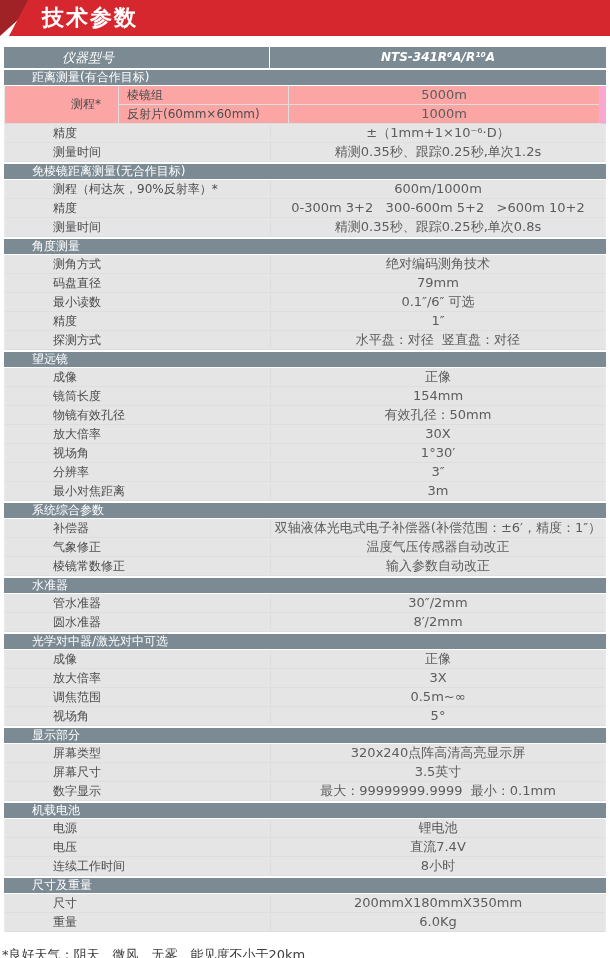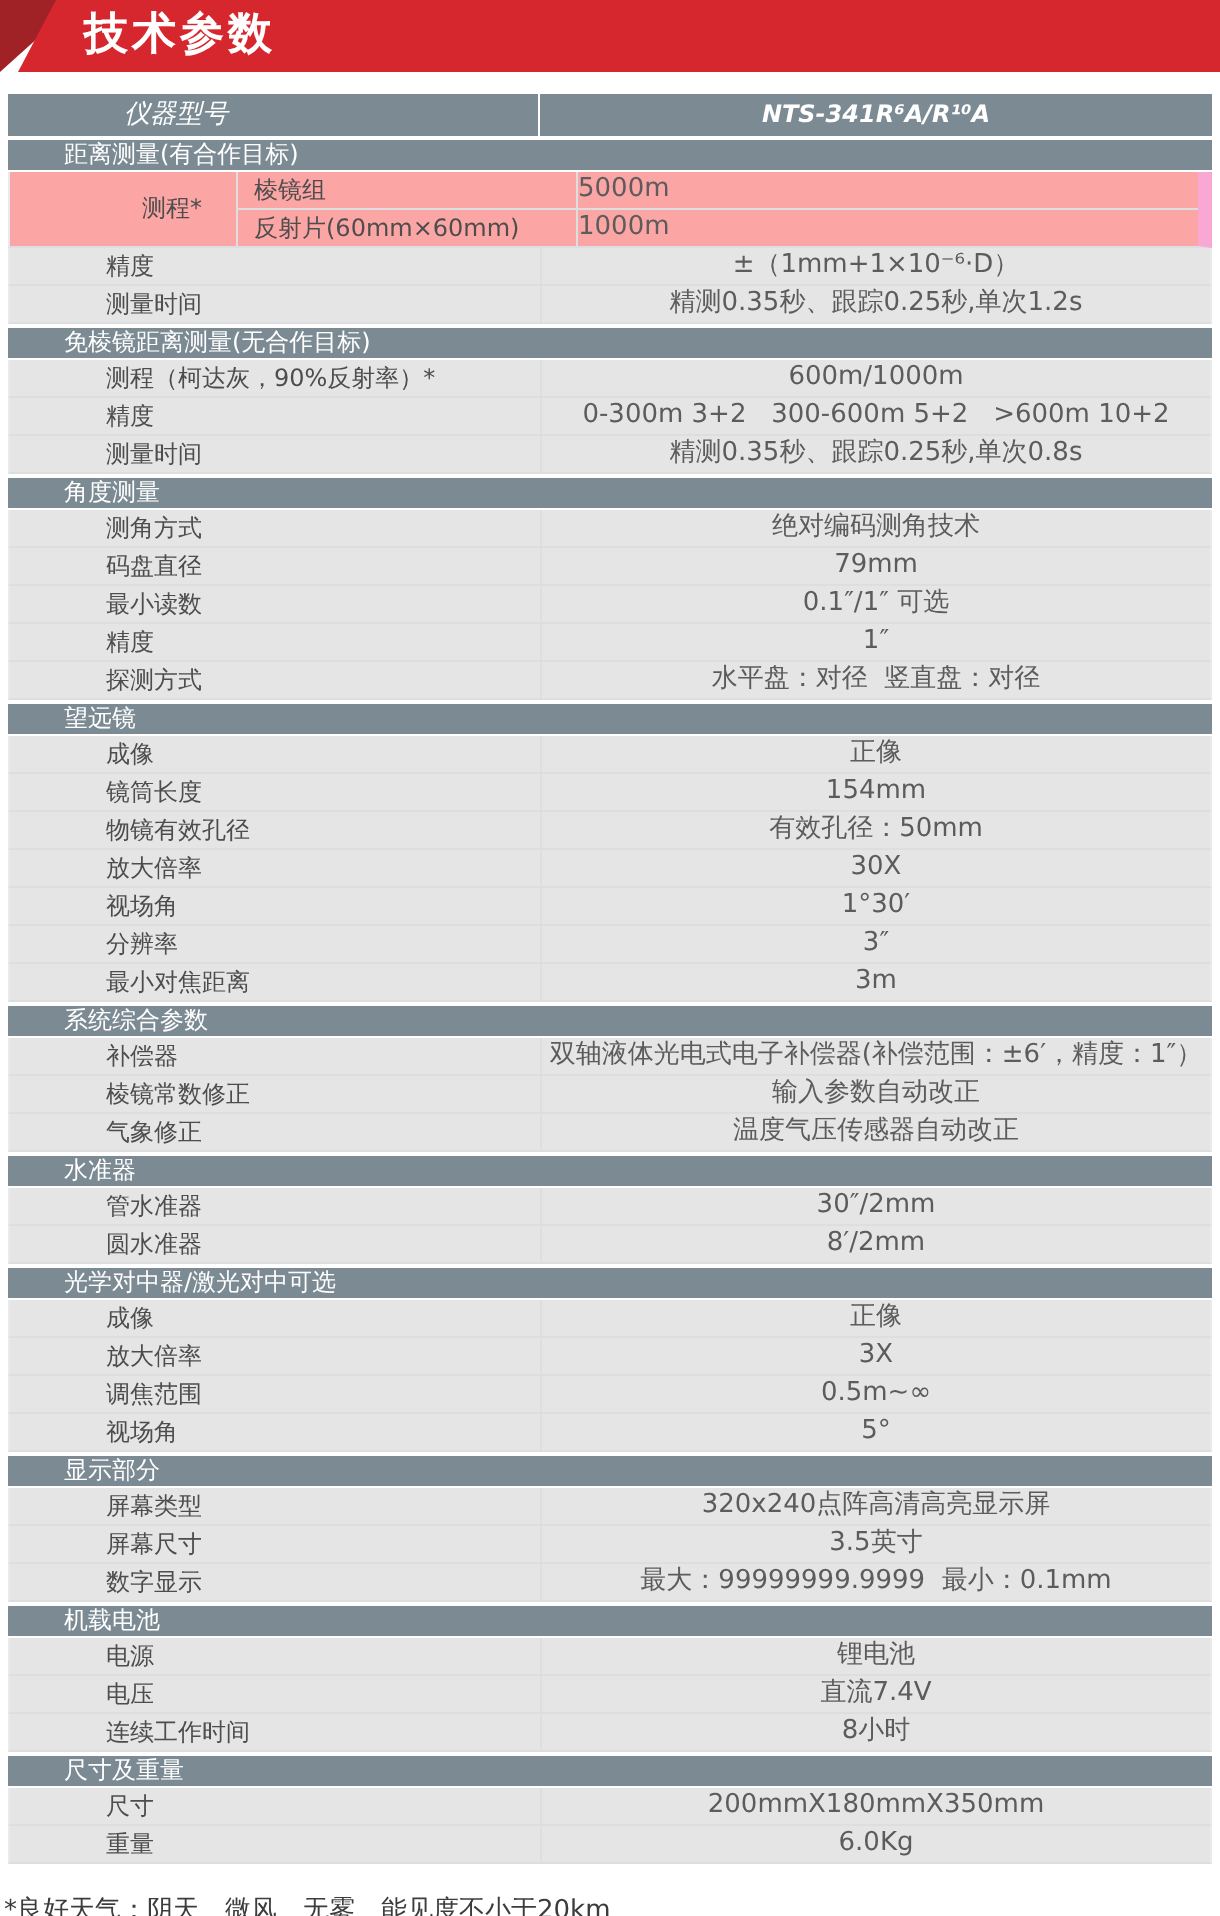--- a/index.html
+++ b/index.html
@@ -32,21 +32,21 @@
   
   .group{display:flex;border-bottom:1px solid #DCDEDF;border-left:1px solid #E8EAEB;
     border-right:7px solid #f9a8d4;background:#fca5a5;padding-left:18px;}
   .g-label{width:96px;box-sizing:border-box;padding-left:48px;border-right:1px solid #DCDEDF;
     display:flex;align-items:center;font-size:12px;color:#4D4D4D;white-space:nowrap;}
   .g-right{flex:1;}
   .g-row{display:flex;height:18px;line-height:18px;}
   .g-row.first{border-bottom:1px solid #DCDEDF;}
   .g-sub{width:170px;box-sizing:border-box;padding-left:8px;font-size:12px;color:#4D4D4D;
     border-right:1px solid #DCDEDF;white-space:nowrap;}
-  .g-val{flex:1;font-size:13px;color:#5C5C5C;}
+  .g-val{flex:1;text-align:center;font-size:13px;color:#5C5C5C;}
   
   .footnote{margin:14px 0 0 2px;font-size:13px;color:#3C3C3C;}
 </style>
 </head>
 <body>
 
 <div class="banner">
   <div class="banner-dark"></div>
   <div class="banner-main"></div>
   <div class="banner-title">技术参数</div>
@@ -102,21 +102,21 @@
   <div class="row">
     <div class="c-label">测角方式</div>
     <div class="c-value">绝对编码测角技术</div>
   </div>
   <div class="row">
     <div class="c-label">码盘直径</div>
     <div class="c-value">79mm</div>
   </div>
   <div class="row">
     <div class="c-label">最小读数</div>
-    <div class="c-value">0.1″/1″ 可选</div>
+    <div class="c-value">0.1″/6″ 可选</div>
   </div>
   <div class="row">
     <div class="c-label">精度</div>
     <div class="c-value">1″</div>
   </div>
   <div class="row">
     <div class="c-label">探测方式</div>
     <div class="c-value">水平盘：对径  竖直盘：对径</div>
   </div>
 
@@ -149,27 +149,27 @@
     <div class="c-label">最小对焦距离</div>
     <div class="c-value">3m</div>
   </div>
 
   <div class="sec">系统综合参数</div>
   <div class="row">
     <div class="c-label">补偿器</div>
     <div class="c-value">双轴液体光电式电子补偿器(补偿范围：±6′，精度：1″）</div>
   </div>
   <div class="row">
+    <div class="c-label">气象修正</div>
+    <div class="c-value">温度气压传感器自动改正</div>
+  </div>
+  <div class="row">
     <div class="c-label">棱镜常数修正</div>
     <div class="c-value">输入参数自动改正</div>
   </div>
-  <div class="row">
-    <div class="c-label">气象修正</div>
-    <div class="c-value">温度气压传感器自动改正</div>
-  </div>
 
   <div class="sec">水准器</div>
   <div class="row">
     <div class="c-label">管水准器</div>
     <div class="c-value">30″/2mm</div>
   </div>
   <div class="row">
     <div class="c-label">圆水准器</div>
     <div class="c-value">8′/2mm</div>
   </div>

